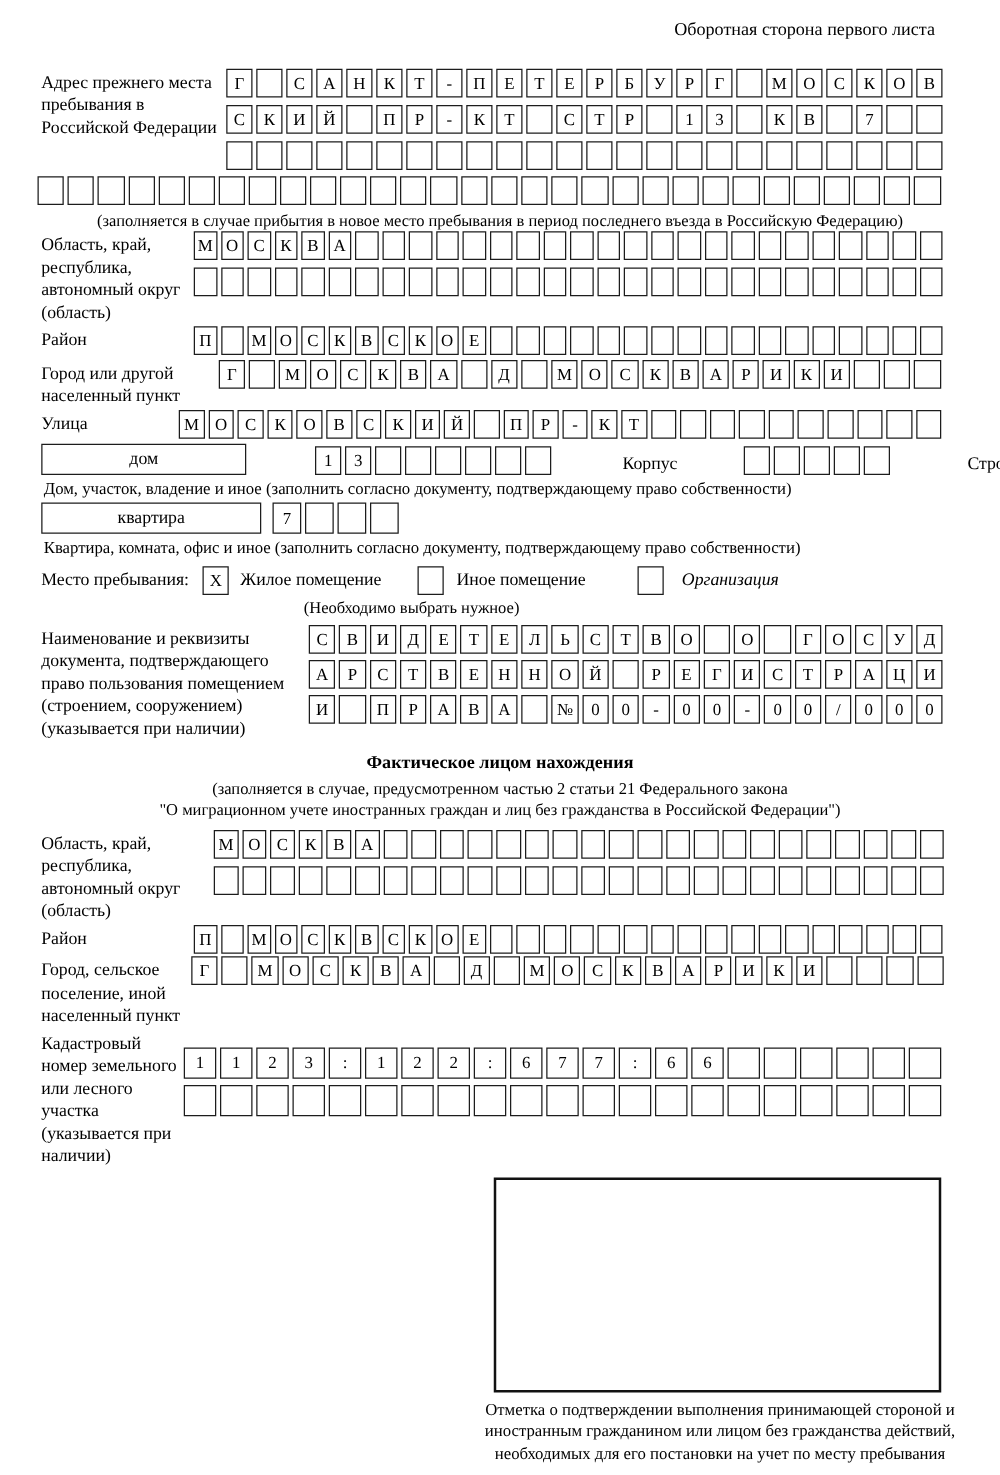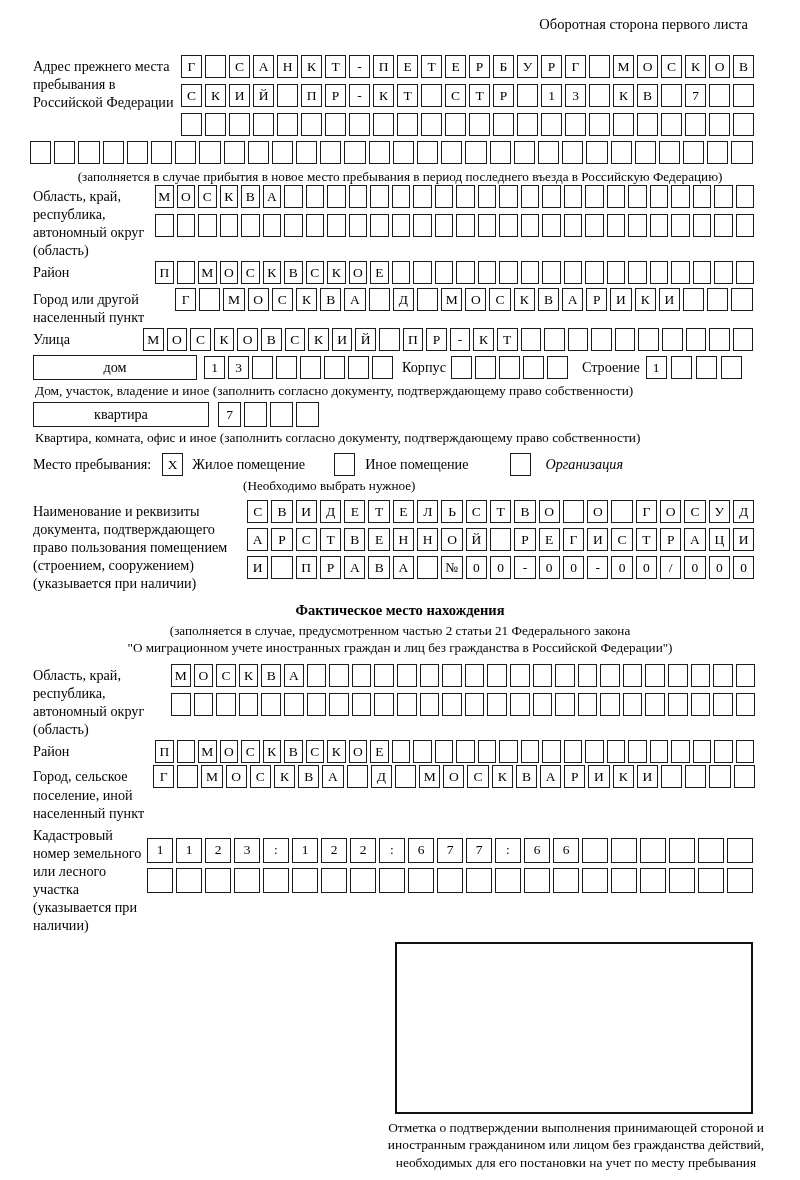--- a/index.html
+++ b/index.html
@@ -325,21 +325,21 @@
         <span class="cbox"></span>
         <span class="cbox"></span>
         <span class="cbox"></span>
         <span class="cbox"></span>
         <span class="cbox"></span>
         <span class="cbox"></span>
         <span class="cbox"></span>
       </div>
   </div>
 
-  <div class="frow mb2" style="align-items:center;">
+  <div class="frow mb2" style="align-items:flex-end;gap:48px;">
     <div class="bigbox" style="width:164px;">дом</div>
     <div class="boxes w21" style="margin-left:7px;">
         <span class="cbox">1</span>
         <span class="cbox">3</span>
         <span class="cbox"></span>
         <span class="cbox"></span>
         <span class="cbox"></span>
         <span class="cbox"></span>
         <span class="cbox"></span>
         <span class="cbox"></span>
@@ -452,21 +452,21 @@
           <span class="cbox">0</span>
           <span class="cbox">0</span>
           <span class="cbox">/</span>
           <span class="cbox">0</span>
           <span class="cbox">0</span>
           <span class="cbox">0</span>
         </div>
     </div>
   </div>
 
-  <div class="sub-title">Фактическое место нахождения</div>
+  <div class="sub-title">Фактическое лицом нахождения</div>
   <div class="caption" style="margin-top:2px;">(заполняется в случае, предусмотренном частью 2 статьи 21 Федерального закона</div>
   <div class="caption" style="margin-top:1px;">"О миграционном учете иностранных граждан и лиц без гражданства в Российской Федерации")</div>
 
   <div class="frow mb2" style="margin-top:8px;">
     <div class="flabel" style="width:138px;">Область, край, республика, автономный округ (область)</div>
     <div class="rowstack">
       <div class="boxes w196">
           <span class="cbox">М</span>
           <span class="cbox">О</span>
           <span class="cbox">С</span>

